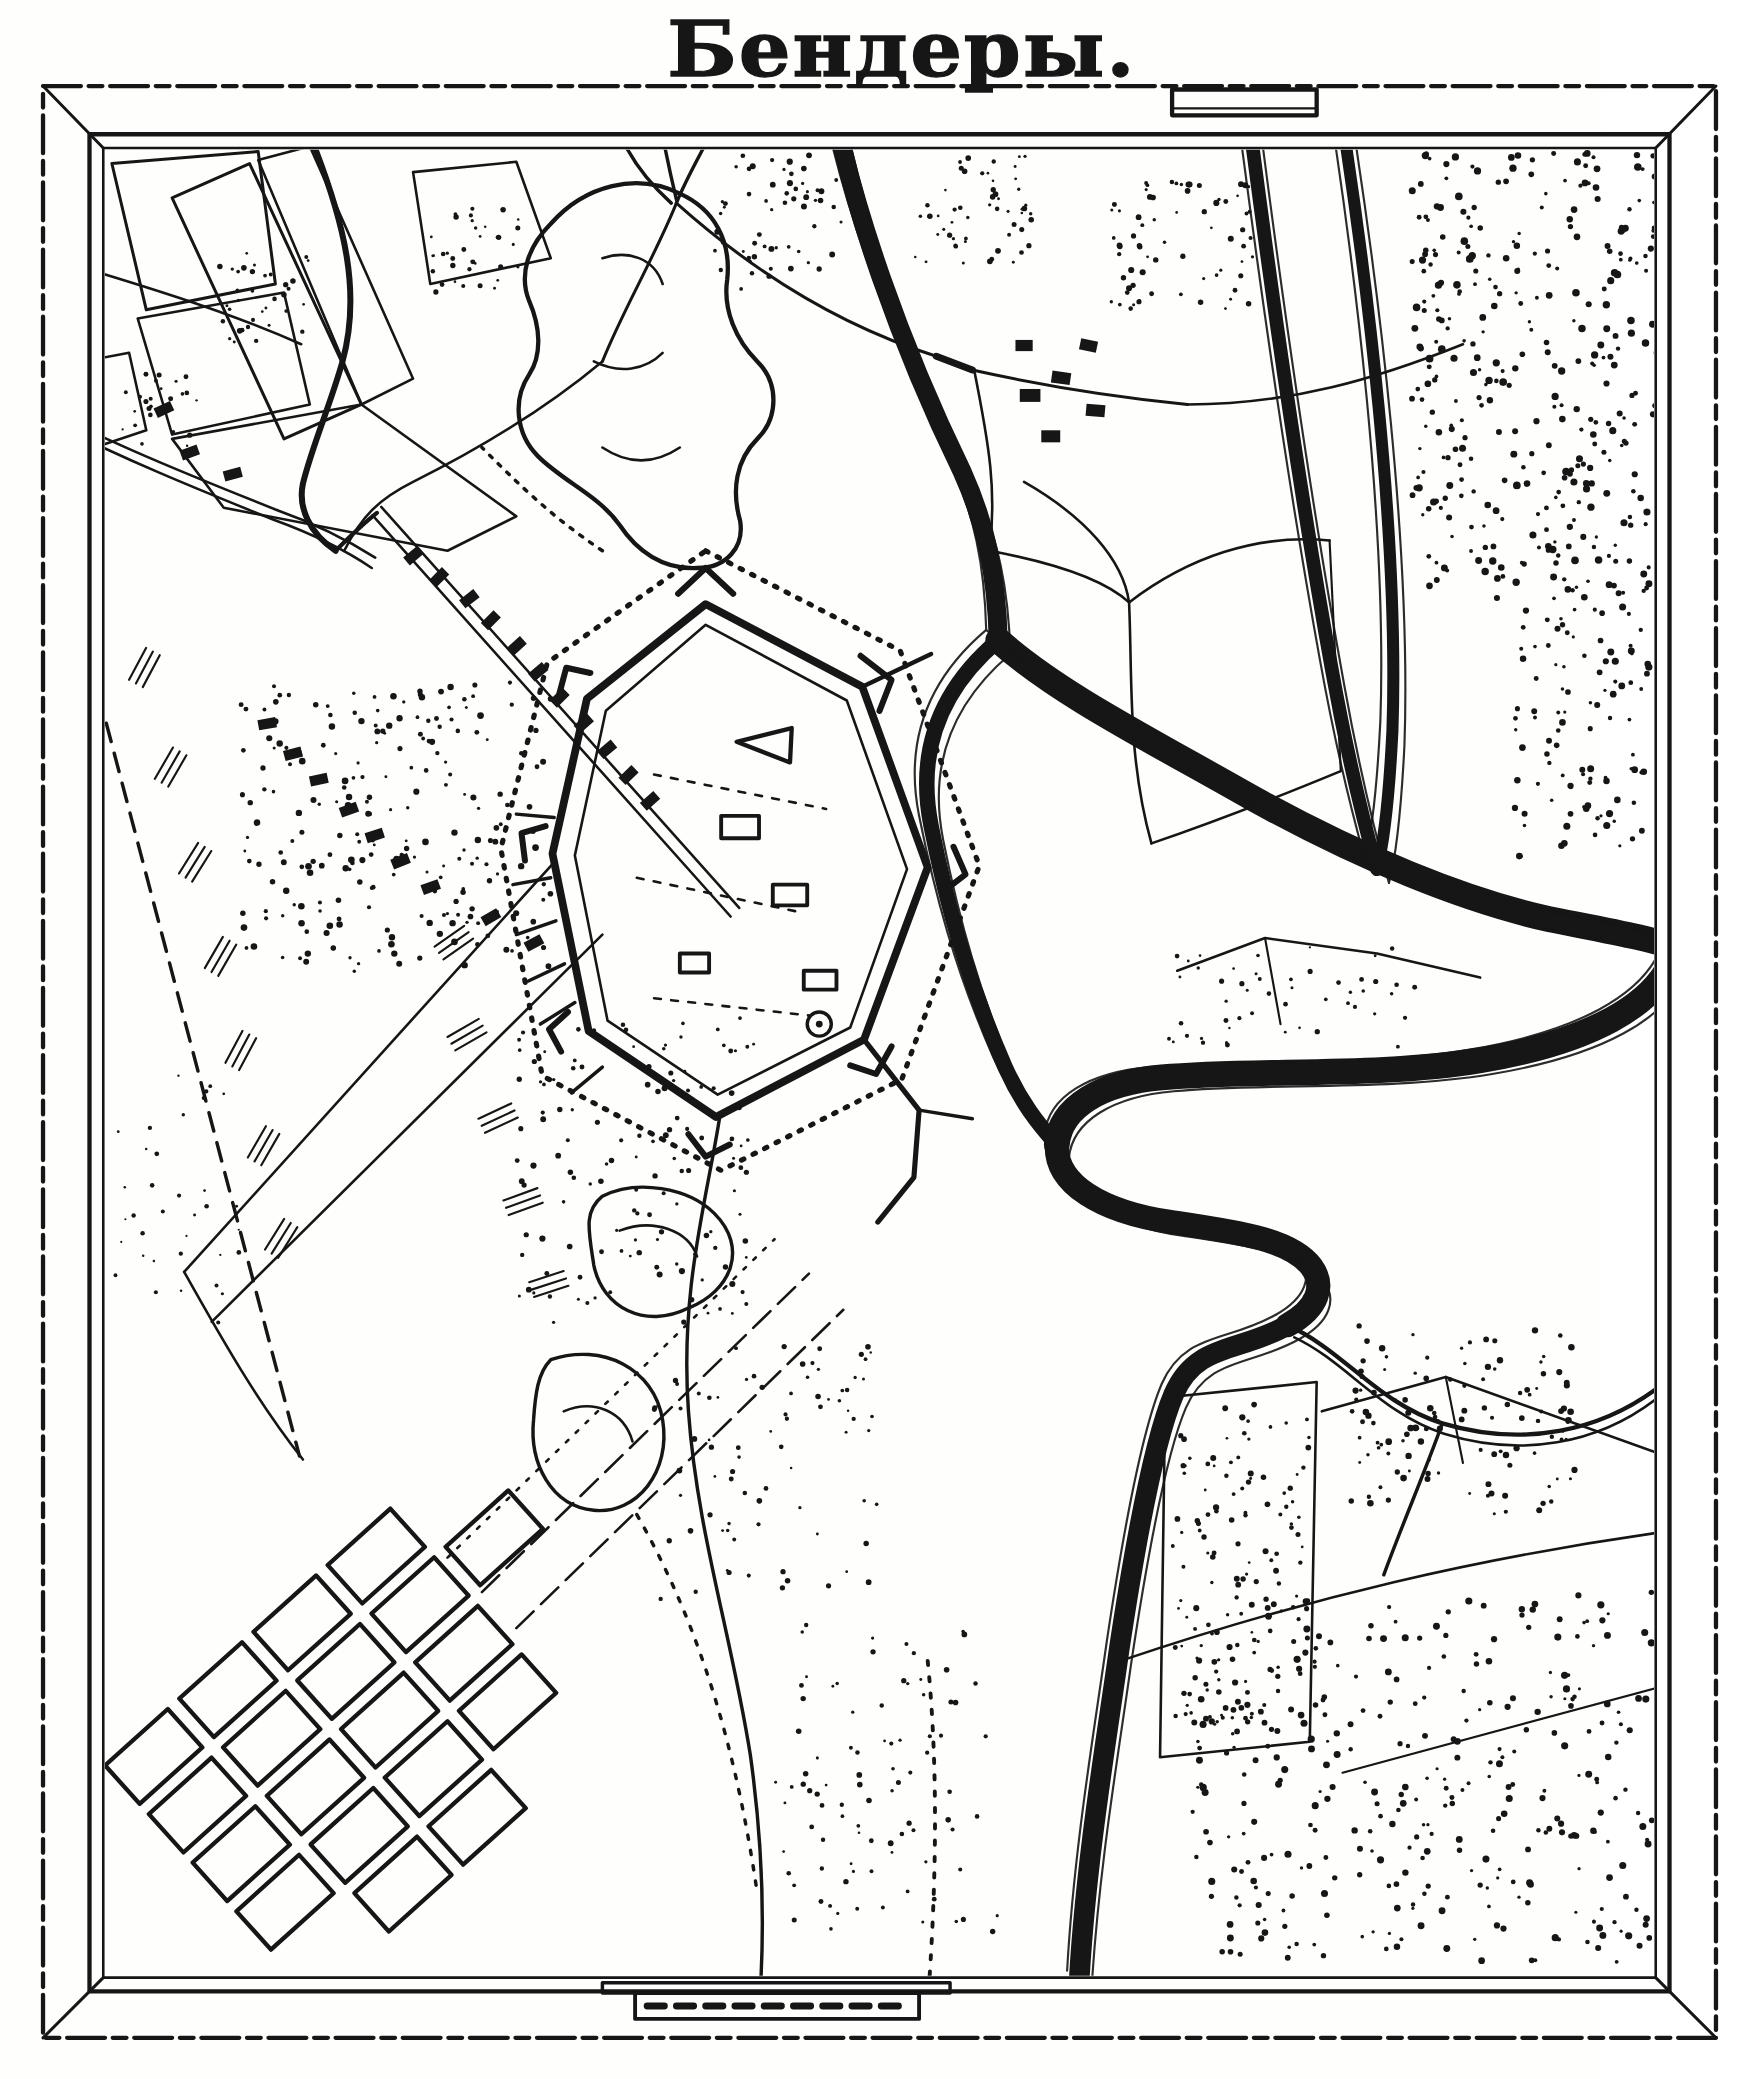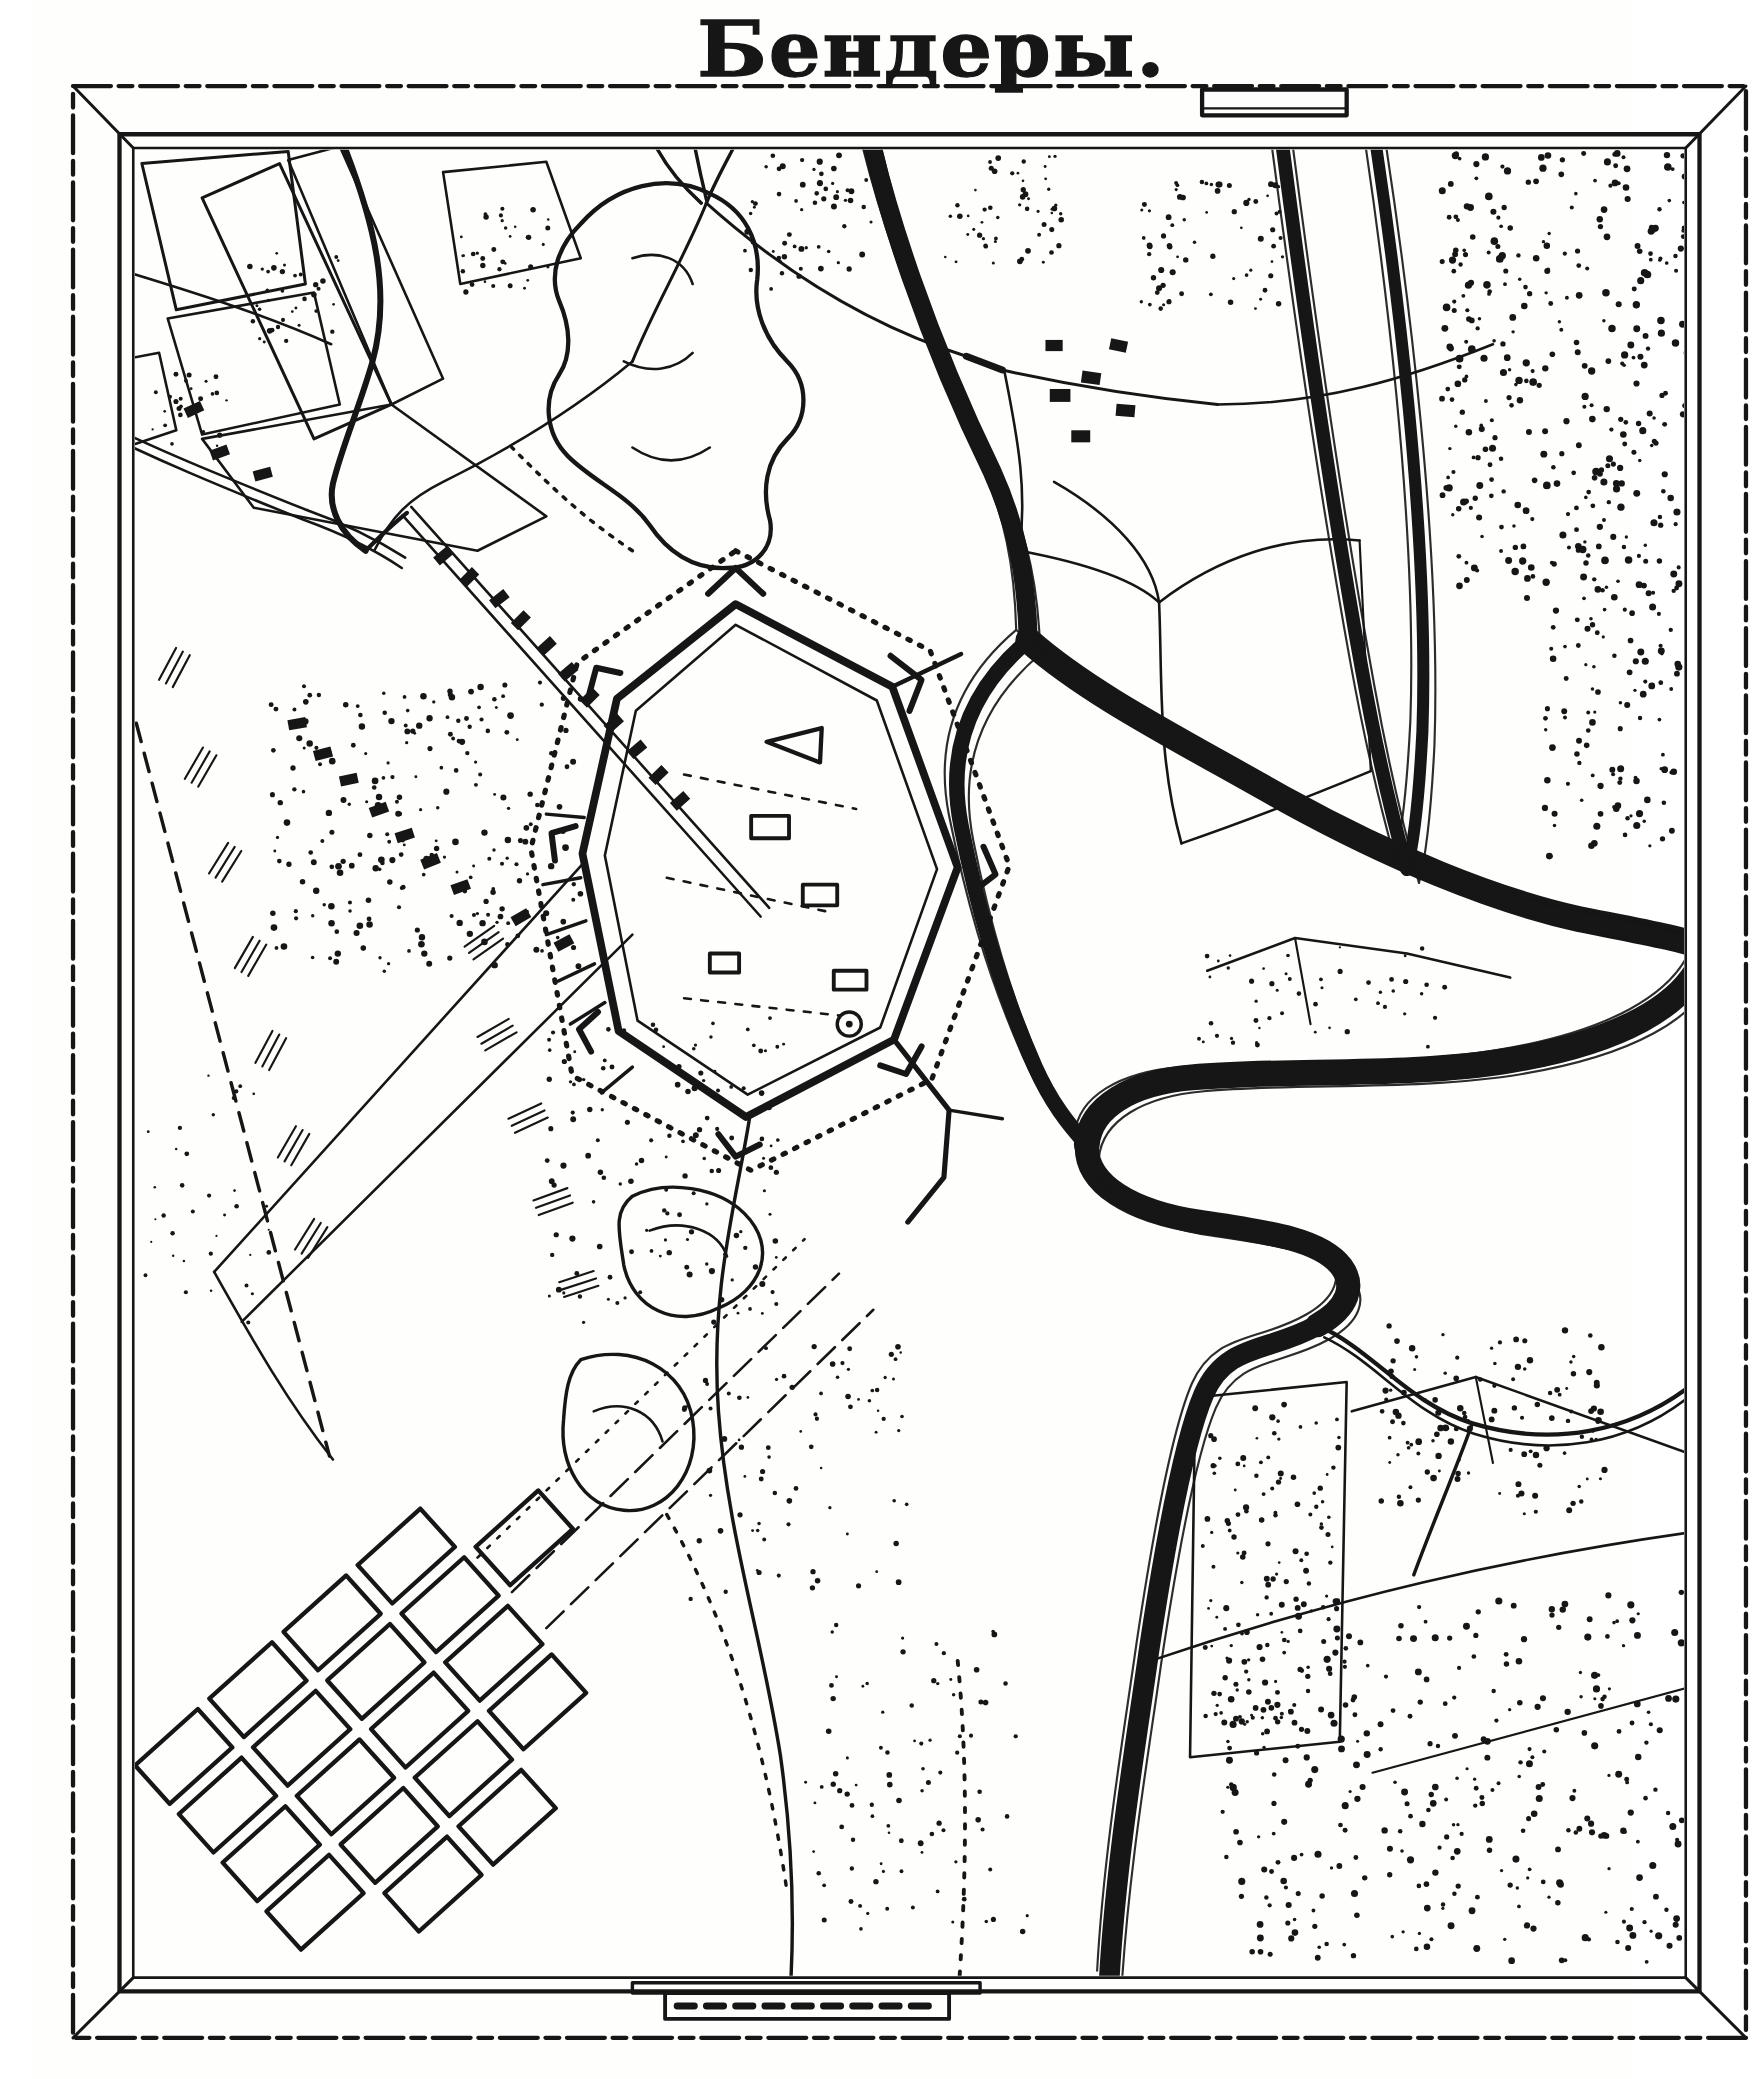--- a/index.html
+++ b/index.html
@@ -2,21 +2,21 @@
 <html style="--ink: #161616; --paper: #fefefc;font-size:13.8px"><head>
 <meta charset="utf-8">
 <style>
   html,body{margin:0;padding:0;}
   body{
     width:1759px;height:2080px;
     background:#ffffff;
     font-family:"DejaVu Serif","Liberation Serif",serif;
     overflow:hidden;
   }
-  .page{position:relative;width:1602px;height:2080px;background:var(--paper,#fefefc);margin-left:30px;}
+  .page{position:relative;width:1602px;height:2080px;background:var(--paper,#fefefc);}
   svg{position:absolute;inset:0;display:block;}
   #art *{vector-effect:none;}
   .ln{stroke:var(--ink,#161616);fill:none;stroke-linecap:round;stroke-linejoin:round;}
   .fl{fill:var(--ink,#161616);stroke:none;}
   .title-text{
     fill:var(--ink,#161616);
     stroke:var(--ink,#161616);
     stroke-width:1.5;
     font-family:"DejaVu Serif","Liberation Serif",serif;
     font-weight:700;

